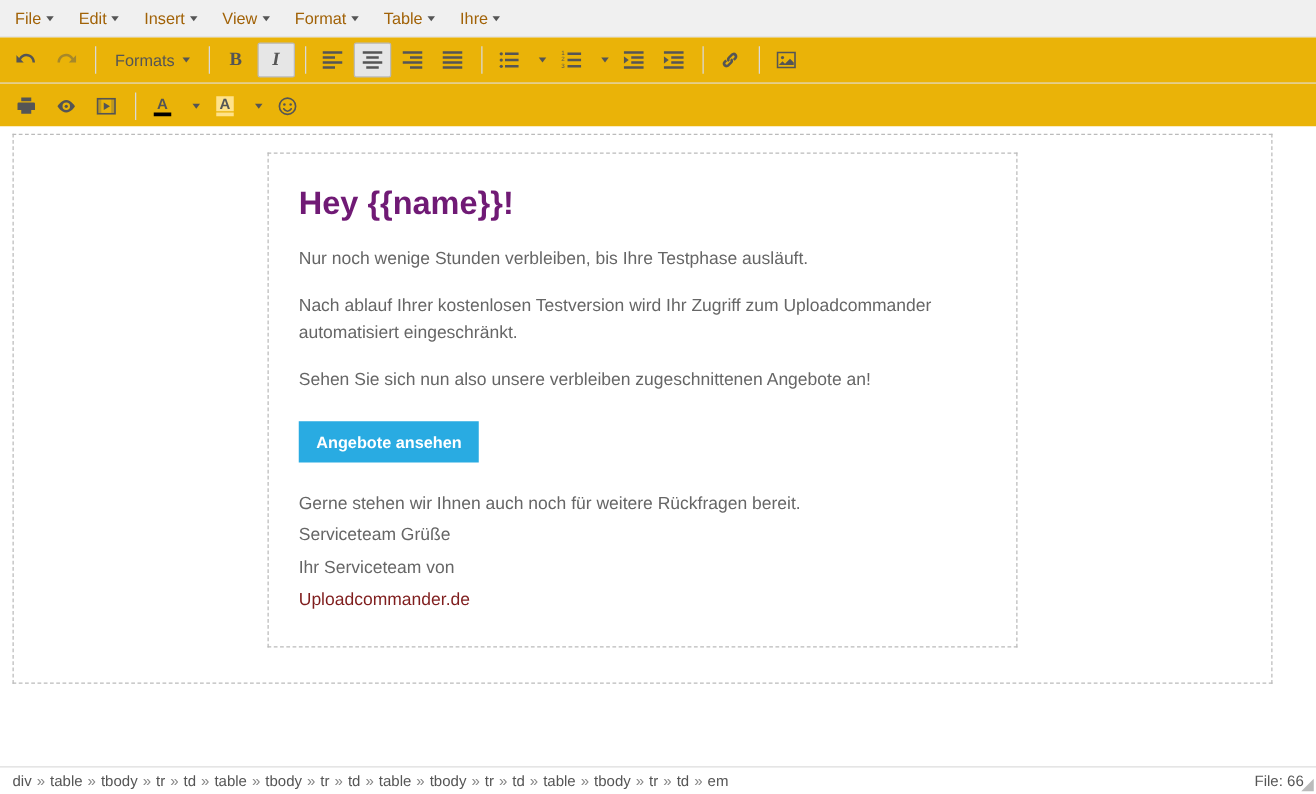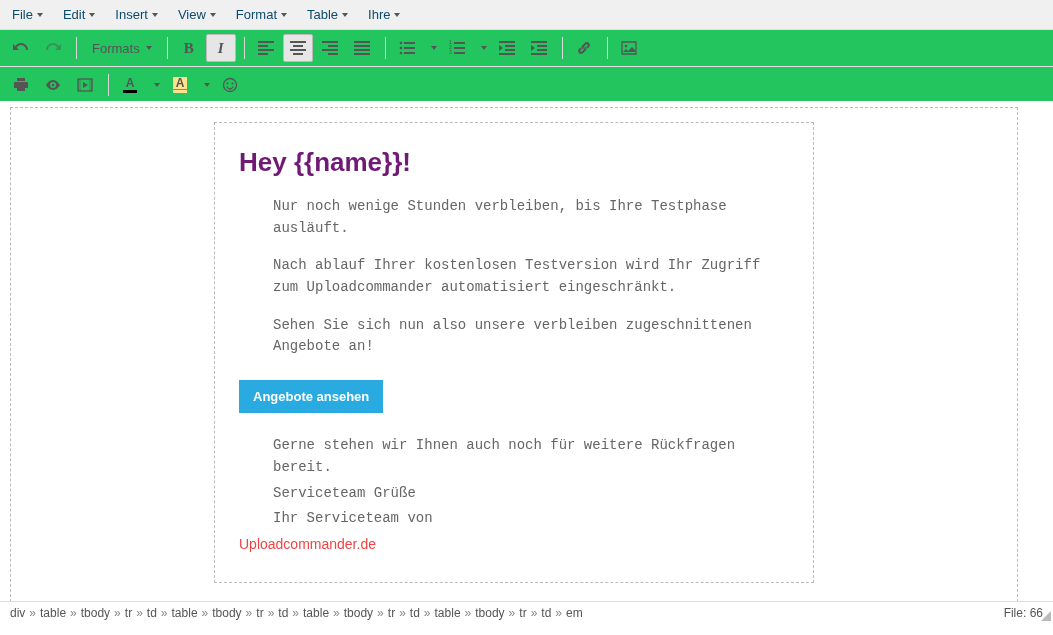--- a/index.html
+++ b/index.html
@@ -1,52 +1,52 @@
 <!DOCTYPE html>
 <html><head>
 <meta charset="utf-8">
 <style>
   * { box-sizing: border-box; margin: 0; padding: 0; }
   body { font-family: Arial, Helvetica, sans-serif; font-size: 13px; color: #333; background: #fff; width: 1053px; height: 635px; overflow: hidden; position: relative; }
 
   
   .menubar { height: 30px; background: #f0f0f0; border-bottom: 1px solid #e0e0e0; display: flex; align-items: center; padding: 0 6px; }
-  .menu-item { padding: 4px 6px; margin-right: 8px; cursor: pointer; display: flex; align-items: center; font-size: 13px; color: #0c4a6e; }
+  .menu-item { padding: 4px 6px; margin-right: 8px; cursor: pointer; display: flex; align-items: center; font-size: 13px; color: #a16207; }
   .caret { margin-left: 4px; width: 0; height: 0; border-left: 3px solid transparent; border-right: 3px solid transparent; border-top: 4px solid #555; }
 
   
-  .toolbar { background: #22c55e; display: flex; align-items: center; padding: 4px 6px; border-bottom: 1px solid #e0e0e0; }
+  .toolbar { background: #eab308; display: flex; align-items: center; padding: 4px 6px; border-bottom: 1px solid #e0e0e0; }
   .tbtn { width: 30px; height: 28px; display: inline-flex; align-items: center; justify-content: center; border: 1px solid transparent; border-radius: 2px; margin-right: 2px; cursor: pointer; color: #555; font-size: 14px; }
   .tbtn.active { background: #e6e6e6; border-color: #bbb; }
   .tbtn svg { width: 16px; height: 16px; fill: #555; }
   .sep { width: 1px; height: 22px; background: #d9d9d9; margin: 0 6px; }
   .formats-btn { padding: 4px 8px; border: 1px solid transparent; border-radius: 2px; cursor: pointer; display: flex; align-items: center; color: #555; font-size: 13px; }
   .split-caret { width: 16px; display:inline-flex; align-items:center; justify-content:center; }
 
   
   .editor-wrap { position: absolute; top: 101px; left: 0; right: 0; bottom: 22px; background: #fff; }
   .editor-scroll { position: absolute; inset:0; overflow-y: scroll; }
   .canvas { padding: 6px 10px 40px 10px; }
   .outer-table { width: 1008px; margin: 0; border: 1px dashed #bbb; background: #fff; }
   .outer-td { padding: 0; }
   .spacer-td { height: 10px; }
   .inner-table-wrap { width: 100%; display:flex; justify-content:center; }
   .inner-table { width: 600px; border: 1px dashed #bbb; background: #fff; }
   .content-td { padding: 22px 22px 28px 22px; }
 
   .email-heading { font-family: Verdana, Geneva, sans-serif; font-size: 26px; font-weight: 700; color: #701a75; margin-bottom: 18px; }
-  .email-p { font-family: Liberation Mono, monospace; font-size: 14px; color: #666; line-height: 1.55; margin-bottom: 16px; margin-left: 34px; }
+  .email-p { font-family: Liberation Sans, sans-serif; font-size: 14px; color: #666; line-height: 1.55; margin-bottom: 16px; }
   .email-p.nom { margin-bottom: 4px; }
   .cta-btn { display:inline-block; background:#29abe2; color:#fff; font-family: Verdana, Geneva, sans-serif; font-size:13px; font-weight: bold; padding: 9px 14px; margin: 6px 0 22px 0; cursor:pointer; }
-  .email-link { color:#ef4444; font-family: Verdana, Geneva, sans-serif; font-size: 14px; cursor:pointer; }
+  .email-link { color:#7f1d1d; font-family: Verdana, Geneva, sans-serif; font-size: 14px; cursor:pointer; }
 
   .end-spacer { height: 24px; }
 
   
-  .statusbar { position:absolute; left:0; right:0; bottom:12px; height:22px; border-top:1px solid #ddd; background:#fff; display:flex; align-items:center; justify-content:space-between; padding:0 10px; font-size:12px; color:#555; }
+  .statusbar { position:absolute; left:0; right:0; bottom:0; height:22px; border-top:1px solid #ddd; background:#fff; display:flex; align-items:center; justify-content:space-between; padding:0 10px; font-size:12px; color:#555; }
   .path span.sepc { margin: 0 4px; color:#888; }
   .resize-handle { position:absolute; right:2px; bottom:2px; width:10px; height:10px; }
   .resize-handle::before { content:""; position:absolute; right:0; bottom:0; width:0; height:0; border-style:solid; border-width:0 0 10px 10px; border-color: transparent transparent #bbb transparent; }
 
   
   .txt-icon { font-family: Georgia, 'Times New Roman', serif; font-weight:bold; }
 </style>
 </head>
 <body>
 

